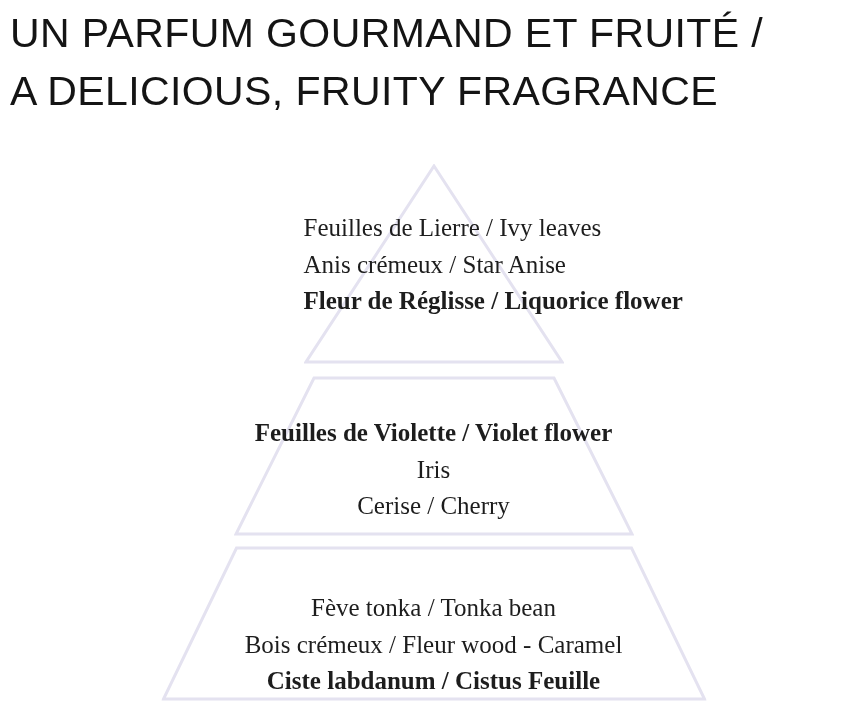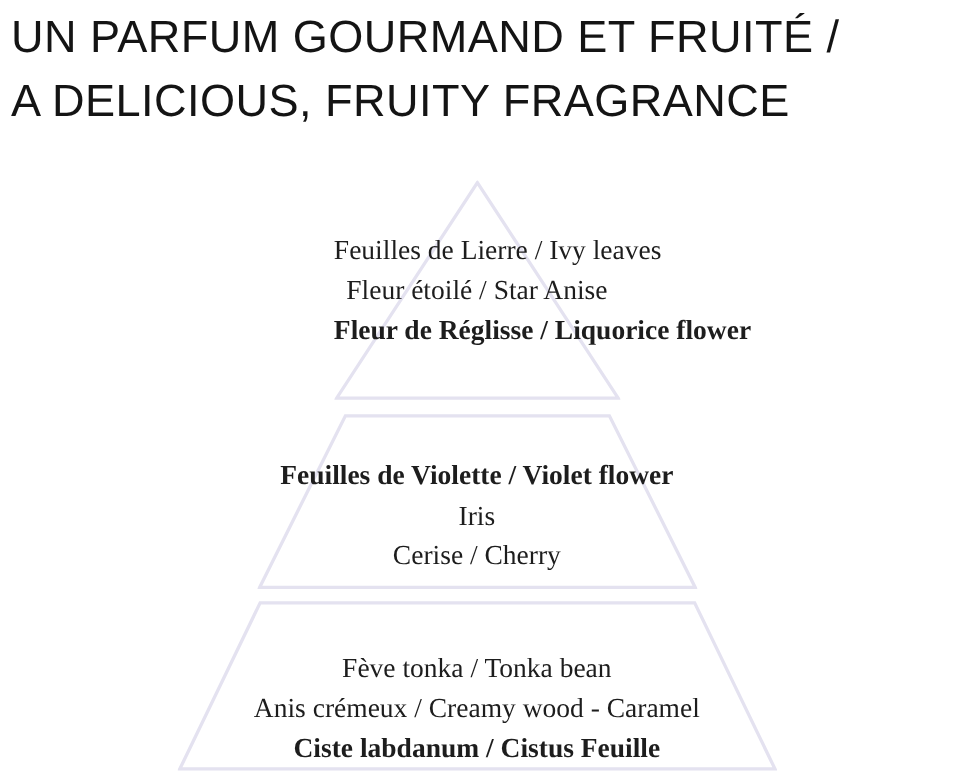--- a/index.html
+++ b/index.html
@@ -117,21 +117,21 @@
   </div>
 
   <div class="pyramid">
 
     <div class="tier" id="tier-top">
       <svg class="tier-shape" viewBox="0 0 260 200" preserveAspectRatio="none">
         <polygon points="130,2 258,198 2,198" fill="#ffffff" stroke="#e4e2f0" stroke-width="3"></polygon>
       </svg>
       <div class="tier-text">
         <div class="line">Feuilles de Lierre / Ivy leaves</div>
-        <div class="line">Fleur étoilé / Star Anise</div>
+        <div class="line">Anis crémeux / Star Anise</div>
         <div class="line bold">Fleur de Réglisse / Liquorice flower</div>
       </div>
     </div>
 
     <div class="tier" id="tier-middle">
       <svg class="tier-shape" viewBox="0 0 400 160" preserveAspectRatio="none">
         <polygon points="80,2 320,2 398,158 2,158" fill="#ffffff" stroke="#e4e2f0" stroke-width="3"></polygon>
       </svg>
       <div class="tier-text">
         <div class="line bold">Feuilles de Violette / Violet flower</div>
@@ -139,19 +139,19 @@
         <div class="line">Cerise / Cherry</div>
       </div>
     </div>
 
     <div class="tier" id="tier-bottom">
       <svg class="tier-shape" viewBox="0 0 545 155" preserveAspectRatio="none">
         <polygon points="75,2 470,2 543,153 2,153" fill="#ffffff" stroke="#e4e2f0" stroke-width="3"></polygon>
       </svg>
       <div class="tier-text">
         <div class="line">Fève tonka / Tonka bean</div>
-        <div class="line">Anis crémeux / Creamy wood - Caramel</div>
+        <div class="line">Bois crémeux / Fleur wood - Caramel</div>
         <div class="line bold">Ciste labdanum / Cistus Feuille</div>
       </div>
     </div>
 
   </div>
 </div>
 
 </body></html>

